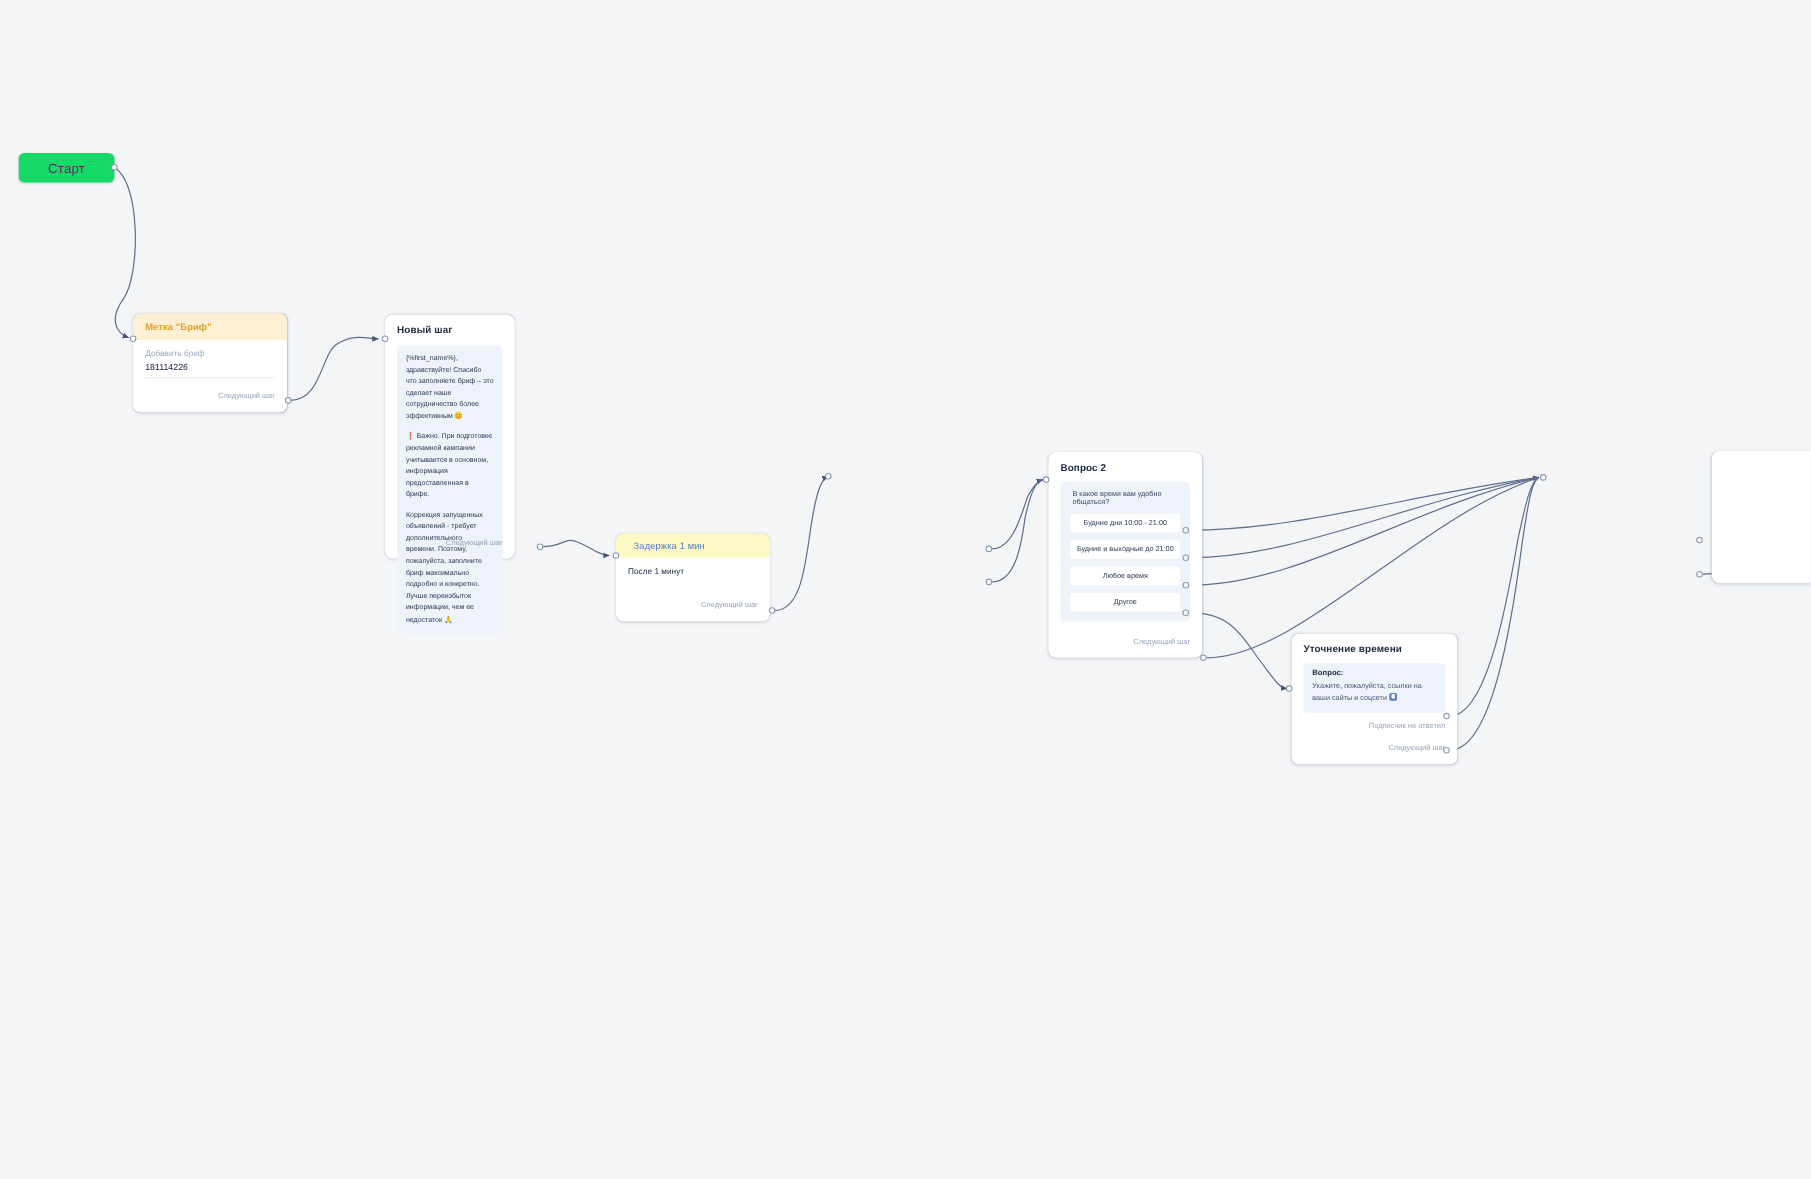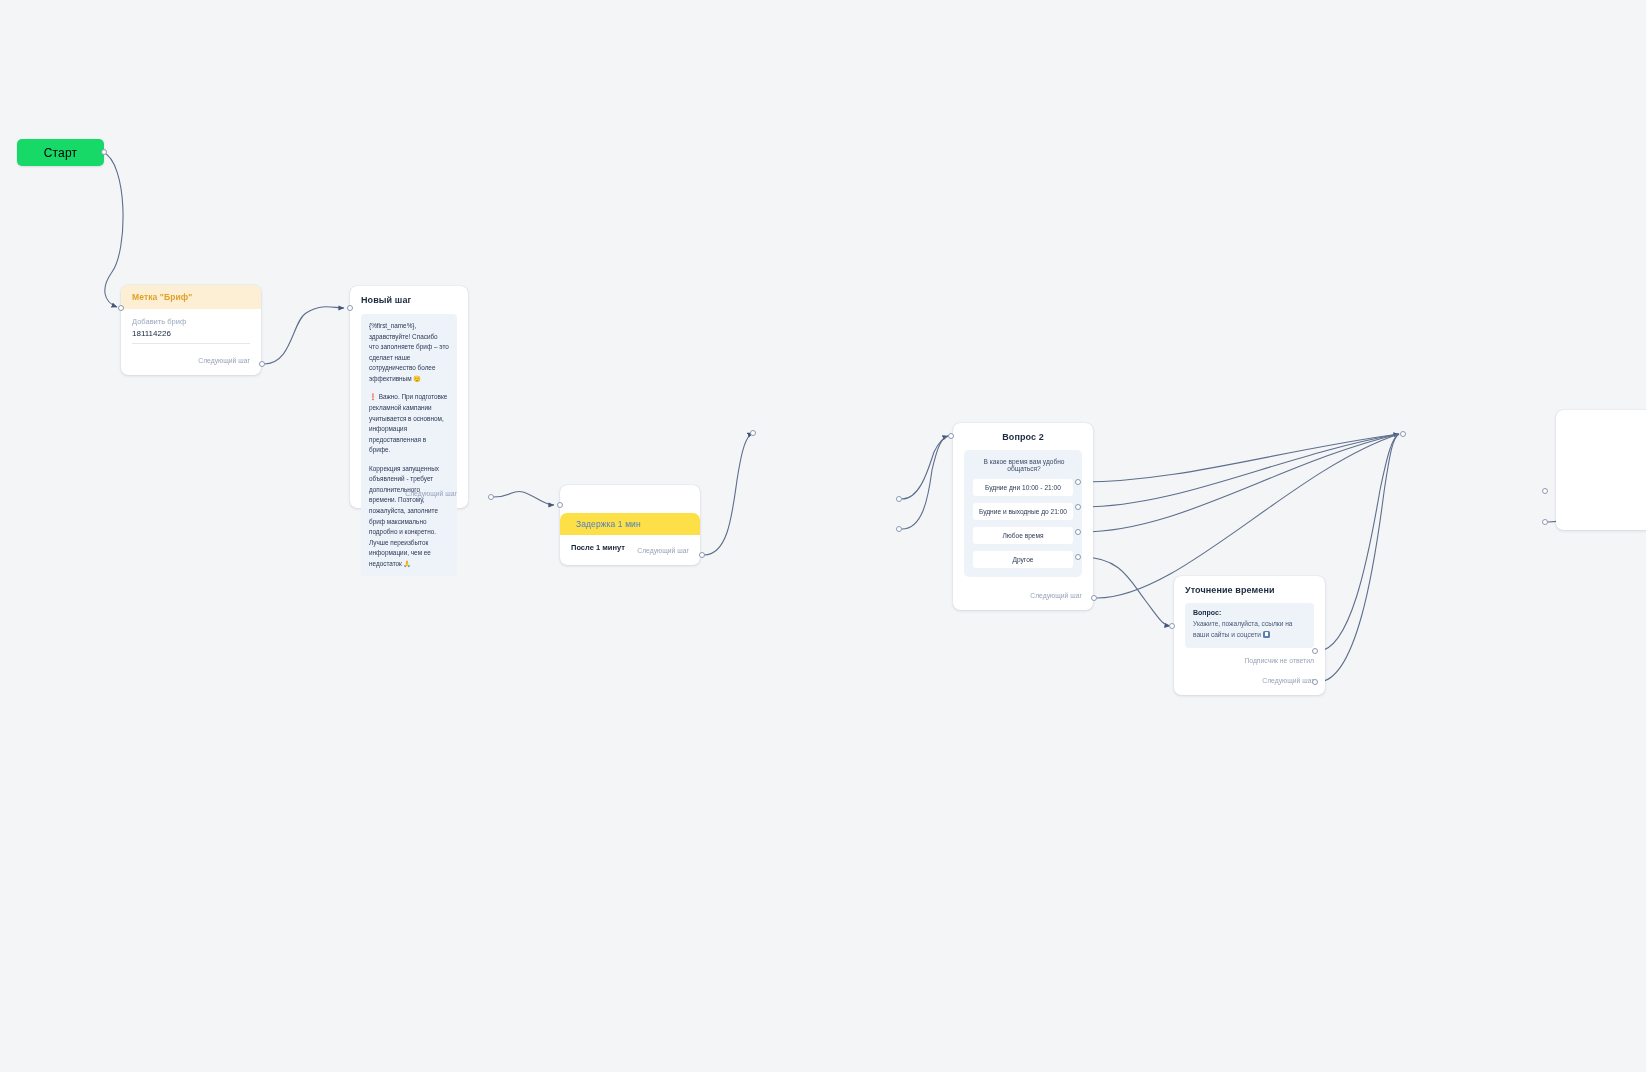--- a/index.html
+++ b/index.html
@@ -39,21 +39,21 @@
   
   .start-node {
     background: #17d967;
     border-radius: 5px;
     display: flex;
     align-items: center;
     justify-content: center;
     box-shadow: 0 1px 2px rgba(23,43,77,0.12);
   }
   .start-node .start-label {
-    color: #000000;
+    color: #701a75;
     font-size: 12px;
     letter-spacing: .2px;
   }
 
   
   .node-title {
     font-size: 9px;
     font-weight: bold;
     color: #1b2a41;
     padding: 9px 11px 6px 11px;
@@ -63,28 +63,27 @@
     background: #fdefd3;
     border-top-left-radius: 7px;
     border-top-right-radius: 7px;
     color: #e0a12a;
     font-size: 8.5px;
     font-weight: bold;
     padding: 7px 11px;
     letter-spacing: .1px;
   }
   .delay-header {
-    background: #fde047;
+    background: #fef9c3;
     border-top-left-radius: 7px;
     border-top-right-radius: 7px;
     color: #4f7fc4;
     font-size: 8.5px;
     padding: 6px 11px 6px 16px;
     letter-spacing: .1px;
-    margin-top: 28px;
   }
 
   .body-pad { padding: 0 11px; }
 
   .field-label {
     font-size: 7.5px;
     color: #9aa7bd;
     padding-top: 8px;
   }
   .field-value {
@@ -267,34 +266,34 @@
     <div class="footer-row" style="position:absolute; left:0; right:0; bottom:7px;">
       <span>Следующий шаг</span>
     </div>
   </div>
   <div class="port in" style="left:350px; top:308px;"></div>
   <div class="port out" style="left:491px; top:497px;"></div>
 
   <div class="node" style="left:560px; top:485px; width:140px; height:80px;">
     <div class="delay-header">Задержка 1 мин</div>
     <div class="body-pad" style="padding-top:8px;">
-      <div style="font-size:7.5px;font-weight:bold;color:#16233a;">После 1 минут</div>
+      <div style="font-size:7.5px;font-weight:normal;color:#16233a;">После 1 минут</div>
     </div>
     <div class="footer-row" style="position:absolute; left:0; right:0; bottom:7px;">
       <span>Следующий шаг</span>
     </div>
   </div>
   <div class="port in" style="left:560px; top:505px;"></div>
   <div class="port out" style="left:702px; top:555px;"></div>
 
   <div class="port in" style="left:753px; top:433px;"></div>
   <div class="port out" style="left:899px; top:499px;"></div>
   <div class="port out" style="left:899px; top:529px;"></div>
 
-  <div class="node" style="left:953px; top:423px; width:140px; height:187px;text-align:center;">
+  <div class="node" style="left:953px; top:411px; width:140px; height:187px;">
     <div class="node-title">Вопрос 2</div>
     <div class="choice-wrap">
       <div class="choice-question">В какое время вам удобно общаться?</div>
       <div class="choice-opt">
         <span>Будние дни 10:00 - 21:00</span>
       </div>
       <div class="choice-opt">
         <span>Будние и выходные до 21:00</span>
       </div>
       <div class="choice-opt">

